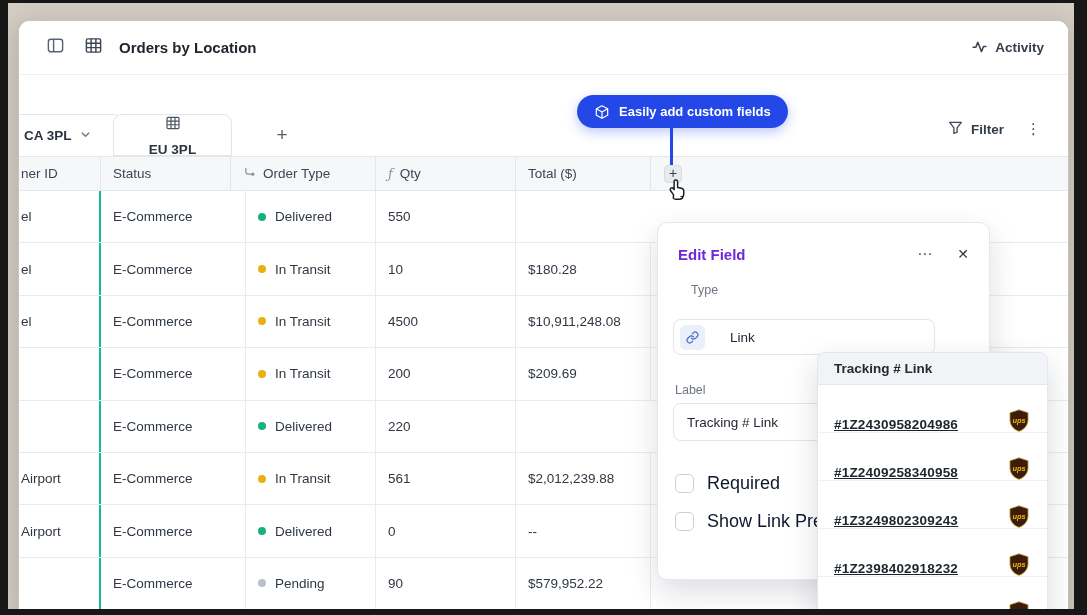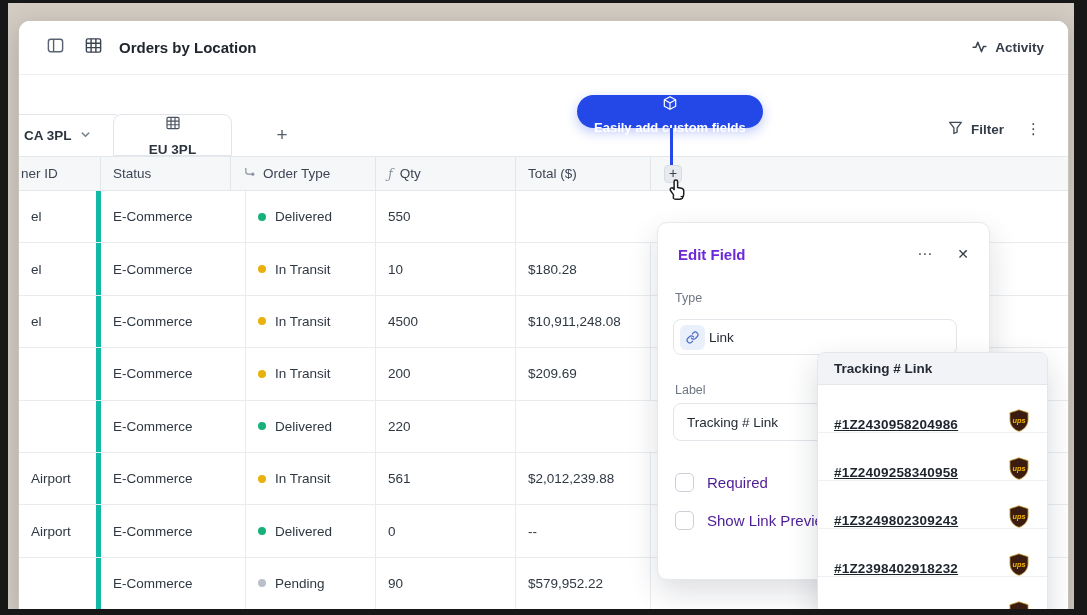--- a/index.html
+++ b/index.html
@@ -38,61 +38,61 @@
   .view-controls { position:absolute; right:26px; top:99px; display:flex; align-items:center; gap:22px; }
   .filter-btn { display:flex; align-items:center; gap:8px; font-size:13.5px; font-weight:600; color:#333c48; cursor:pointer; }
   .kebab { font-size:15px; color:#3f4856; cursor:pointer; letter-spacing:1px; }
 
   
   .table-area { position:absolute; left:0; top:135px; right:0; bottom:0; }
   .thead { display:flex; height:35px; background:#f6f7f9; border-top:1px solid #e5e8eb; border-bottom:1px solid #e5e8eb; }
   .th { display:flex; align-items:center; font-size:13.5px; color:#3d4654; padding-left:12px; gap:7px; }
   .tr { display:flex; height:52.4px; border-bottom:1px solid #e9ecef; background:#fff; }
   .td { display:flex; align-items:center; font-size:13.5px; color:#2f3842; padding-left:12px; overflow:hidden; }
-  .c1 { width:82px; border-right:5px solid #14b8a6; padding-left:12px; }
+  .c1 { width:82px; border-right:2px solid #14b8a6; padding-left:2px; }
   .c2 { width:145px; border-right:1px solid #e9ecef; }
   .c3 { width:130px; border-right:1px solid #e9ecef; }
   .c4 { width:140px; border-right:1px solid #e9ecef; }
   .c5 { width:135px; border-right:1px solid #e9ecef; }
   .c6 { flex:1; }
   .thead .c1,.thead .c2,.thead .c3,.thead .c4,.thead .c5 { border-right:1px solid #e2e5e9; }
   .thead .c1 { padding-left:2px; }
   .dot { width:8px; height:8px; border-radius:50%; margin-right:9px; flex:none; }
   .fx-glyph { font-style:italic; font-family:"DejaVu Serif",serif; color:#8a93a0; font-size:13px; }
   .add-field-btn { width:18px; height:18px; margin-left:1px; background:#e7eaee; border:1px solid #d8dce2; border-radius:4px;
     font-size:14px; line-height:15px; color:#3c434d; text-align:center; cursor:pointer; padding:0; }
 
   
   .tooltip { position:absolute; left:577px; top:95px; height:33px; background:#2448e8; border-radius:17px;
-    display:flex; align-items:center; gap:9px; padding:0 17px; z-index:50; box-shadow:0 4px 12px rgba(36,72,232,.3);flex-direction:column; }
+    display:flex; align-items:center; gap:9px; padding:0 17px; z-index:50; box-shadow:0 4px 12px rgba(36,72,232,.3); }
   .tooltip span { color:#fff; font-size:13px; font-weight:bold; white-space:nowrap; }
   .connector { position:absolute; left:670px; top:128px; width:3px; height:37px; background:#2448e8; z-index:50; }
 
   
   .popup { position:absolute; left:657px; top:222px; width:333px; height:358px; background:#fff;
     border:1px solid #e5e8ec; border-radius:10px; box-shadow:0 12px 30px rgba(15,23,42,.14); z-index:60; }
   .popup-header { position:absolute; left:20px; right:20px; top:22px; display:flex; align-items:center; }
   .popup-title { font-size:15px; font-weight:bold; color:#6d28d9; }
   .popup-actions { margin-left:auto; display:flex; align-items:center; gap:24px; }
   .popup-menu { font-size:15px; color:#4b5563; cursor:pointer; letter-spacing:1px; }
   .popup-close { font-size:14px; color:#323a45; cursor:pointer; }
   .field-label { position:absolute; left:17px; font-size:12.5px; color:#6e7682; }
-  .lbl-type { top:68px; }
+  .lbl-type { top:60px;margin-left:16px; }
   .lbl-label { top:160px; }
-  .type-box { position:absolute; left:15px; top:96px; width:284px; height:36px; border:1px solid #e2e5ea; border-radius:8px;
-    display:flex; align-items:center; padding:0 6px; gap:4px; cursor:pointer; background:#fff; }
+  .type-box { position:absolute; left:15px; top:96px; width:262px; height:36px; border:1px solid #e2e5ea; border-radius:8px;
+    display:flex; align-items:center; padding:0 6px; gap:25px; cursor:pointer; background:#fff; }
   .type-icon-sq { width:25px; height:25px; background:#e9effb; border-radius:6px; display:flex; align-items:center; justify-content:center; }
   .type-box span { font-size:13.5px; color:#232a33; }
   .label-input { position:absolute; left:15px; top:180px; width:298px; height:38px; border:1px solid #e2e5ea; border-radius:8px;
     font-size:13.5px; color:#232a33; padding:0 13px; font-family:inherit; background:#fff; }
   .check-row { position:absolute; left:17px; display:flex; align-items:center; gap:13px; cursor:pointer; }
   .check-required { top:250px; }
   .check-preview { top:288px; }
   .checkbox { width:19px; height:19px; border:1.5px solid #cad0d8; border-radius:5px; background:#fff; flex:none; }
-  .check-row span { font-size:15px; color:#4c1d95; }
+  .check-row span { font-size:18px; color:#0f172a; }
 
   
   .track-panel { position:absolute; left:817px; top:352px; width:231px; height:276px; background:#fff;
     border:1px solid #e3e6ea; border-radius:8px; box-shadow:0 12px 30px rgba(15,23,42,.16); z-index:70; overflow:hidden; }
   .track-header { height:32px; background:#f1f3f6; border-bottom:1px solid #e4e7ea; display:flex; align-items:center;
     padding-left:16px; font-size:13.5px; font-weight:bold; color:#252b34; }
   .track-row { height:48px; display:flex; align-items:flex-end; padding:0 18px 0 16px; border-bottom:1px solid #eef0f3; cursor:pointer; text-decoration:none; }
   .track-num { font-size:13.5px; font-weight:600; color:#1d242e; text-decoration:underline; letter-spacing:.2px; }
   .track-row svg { margin-left:auto; }
 

